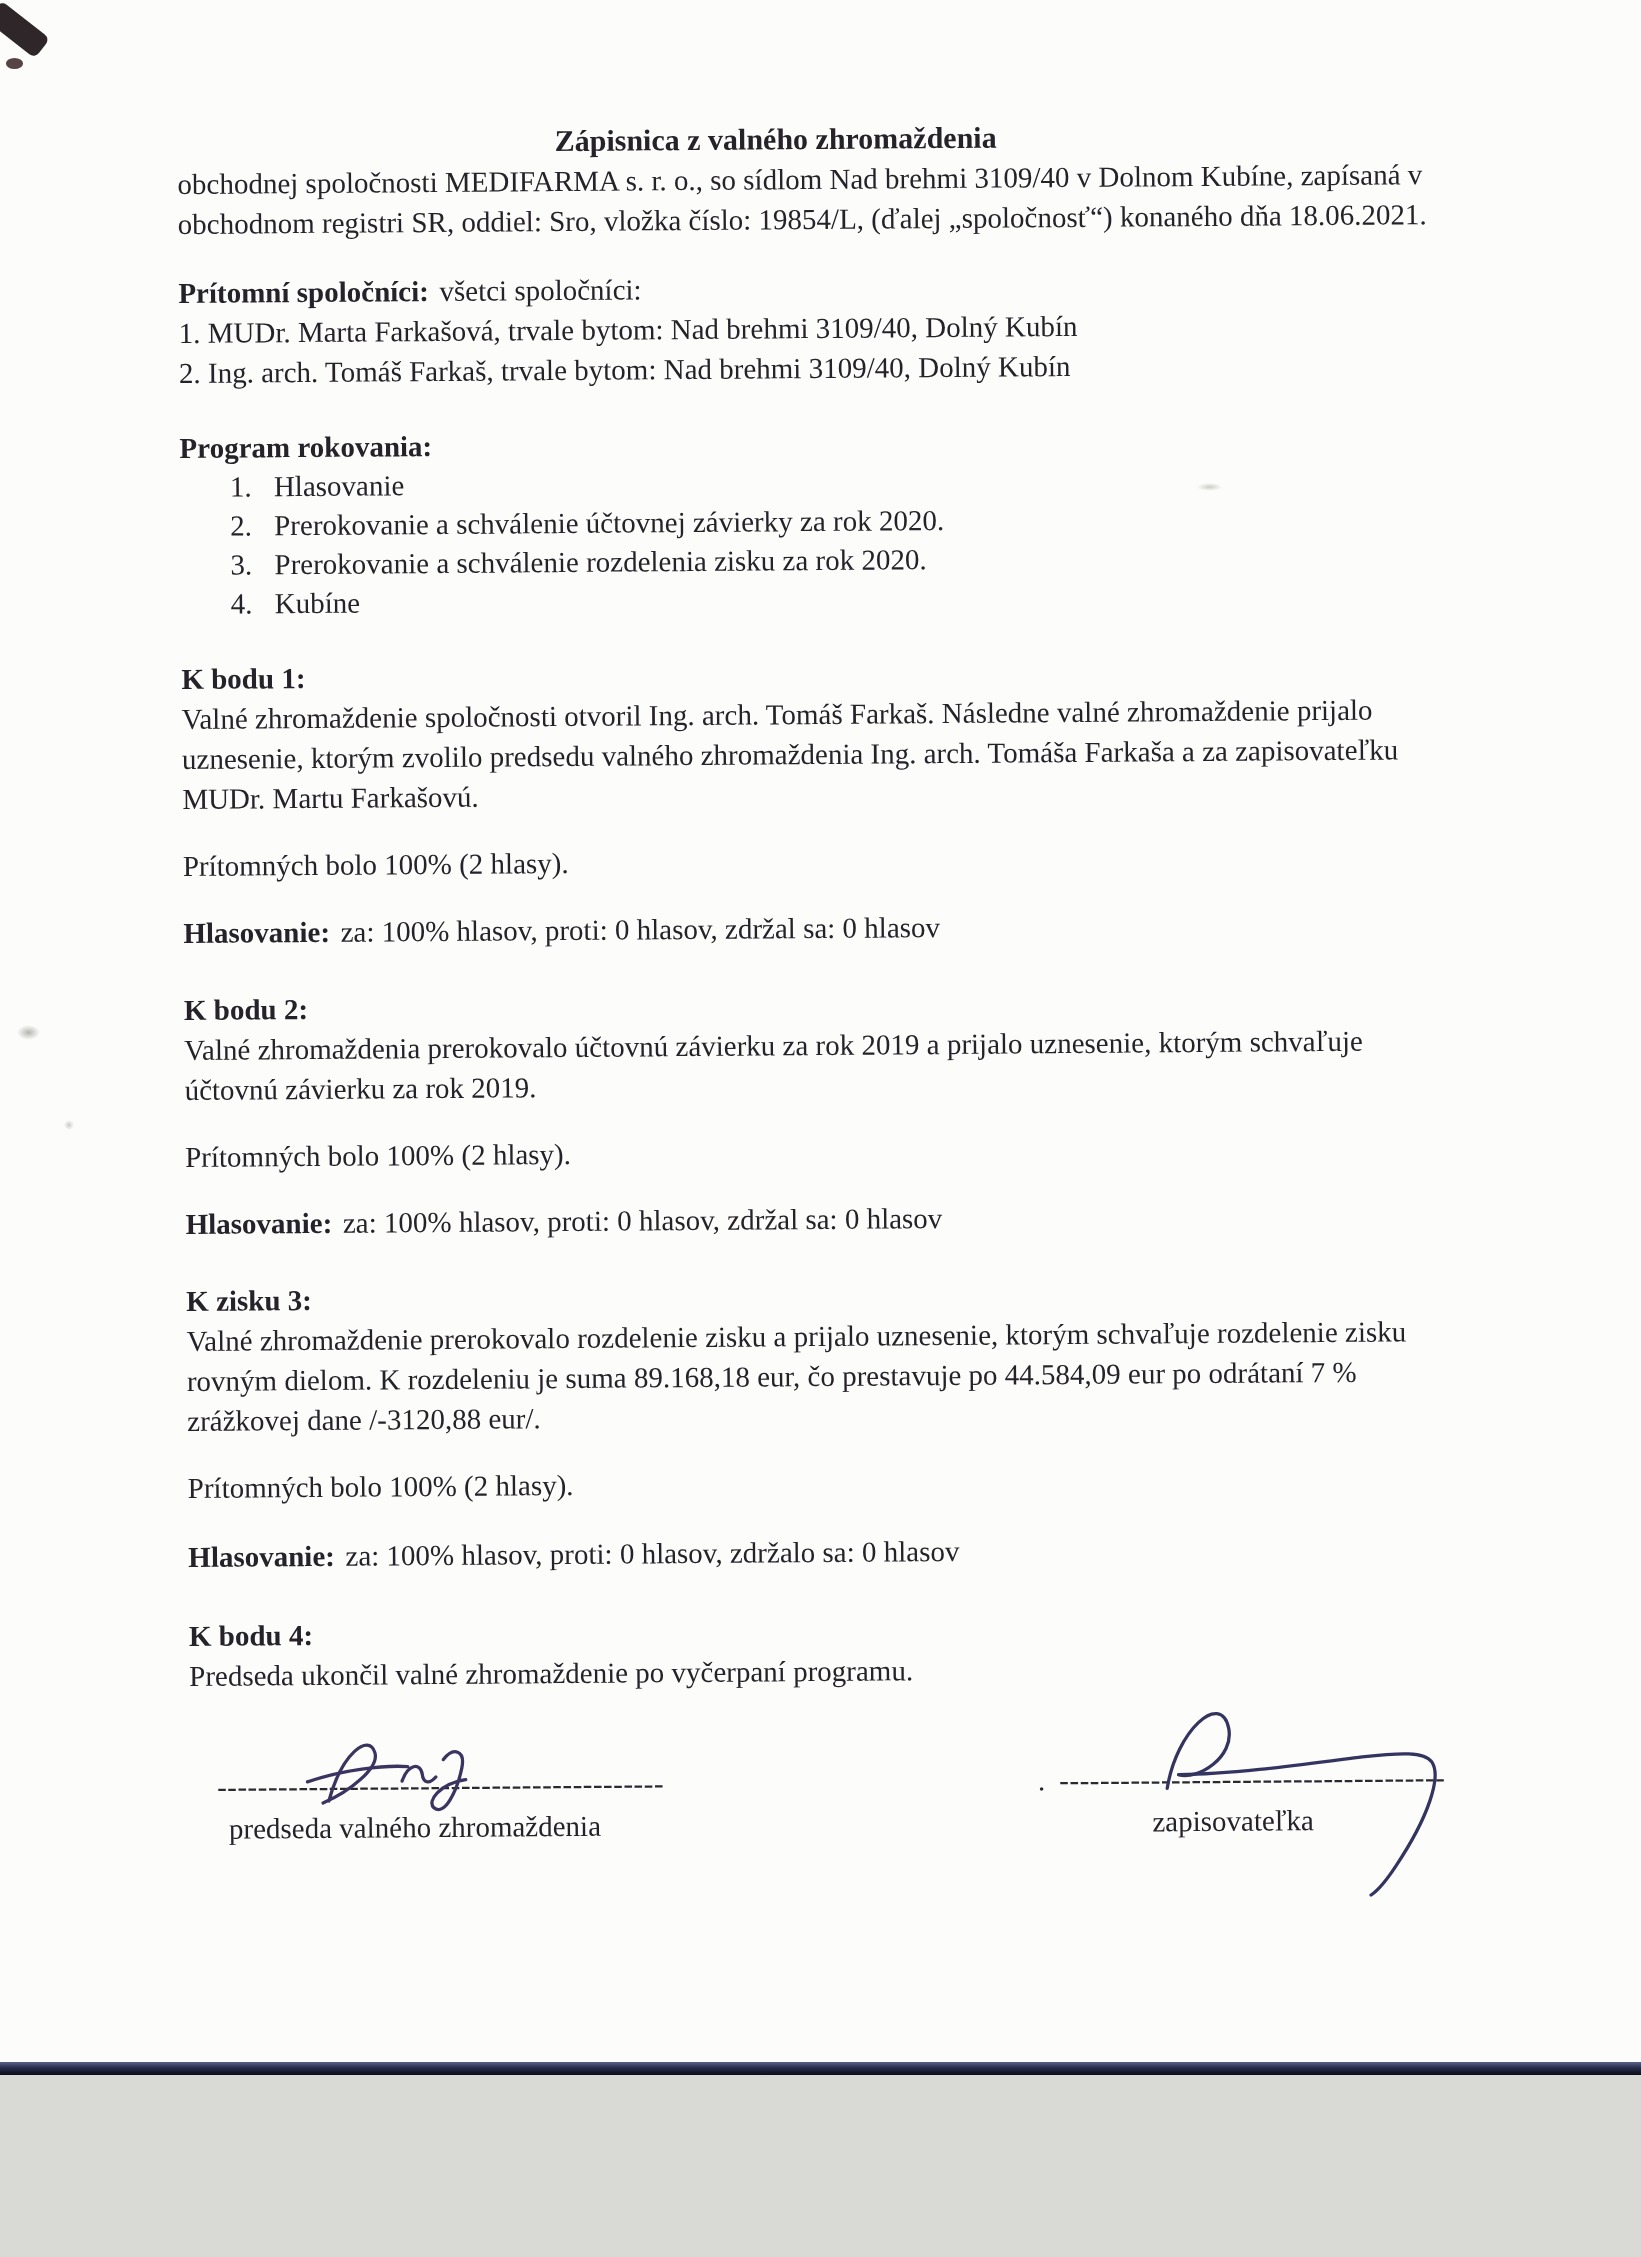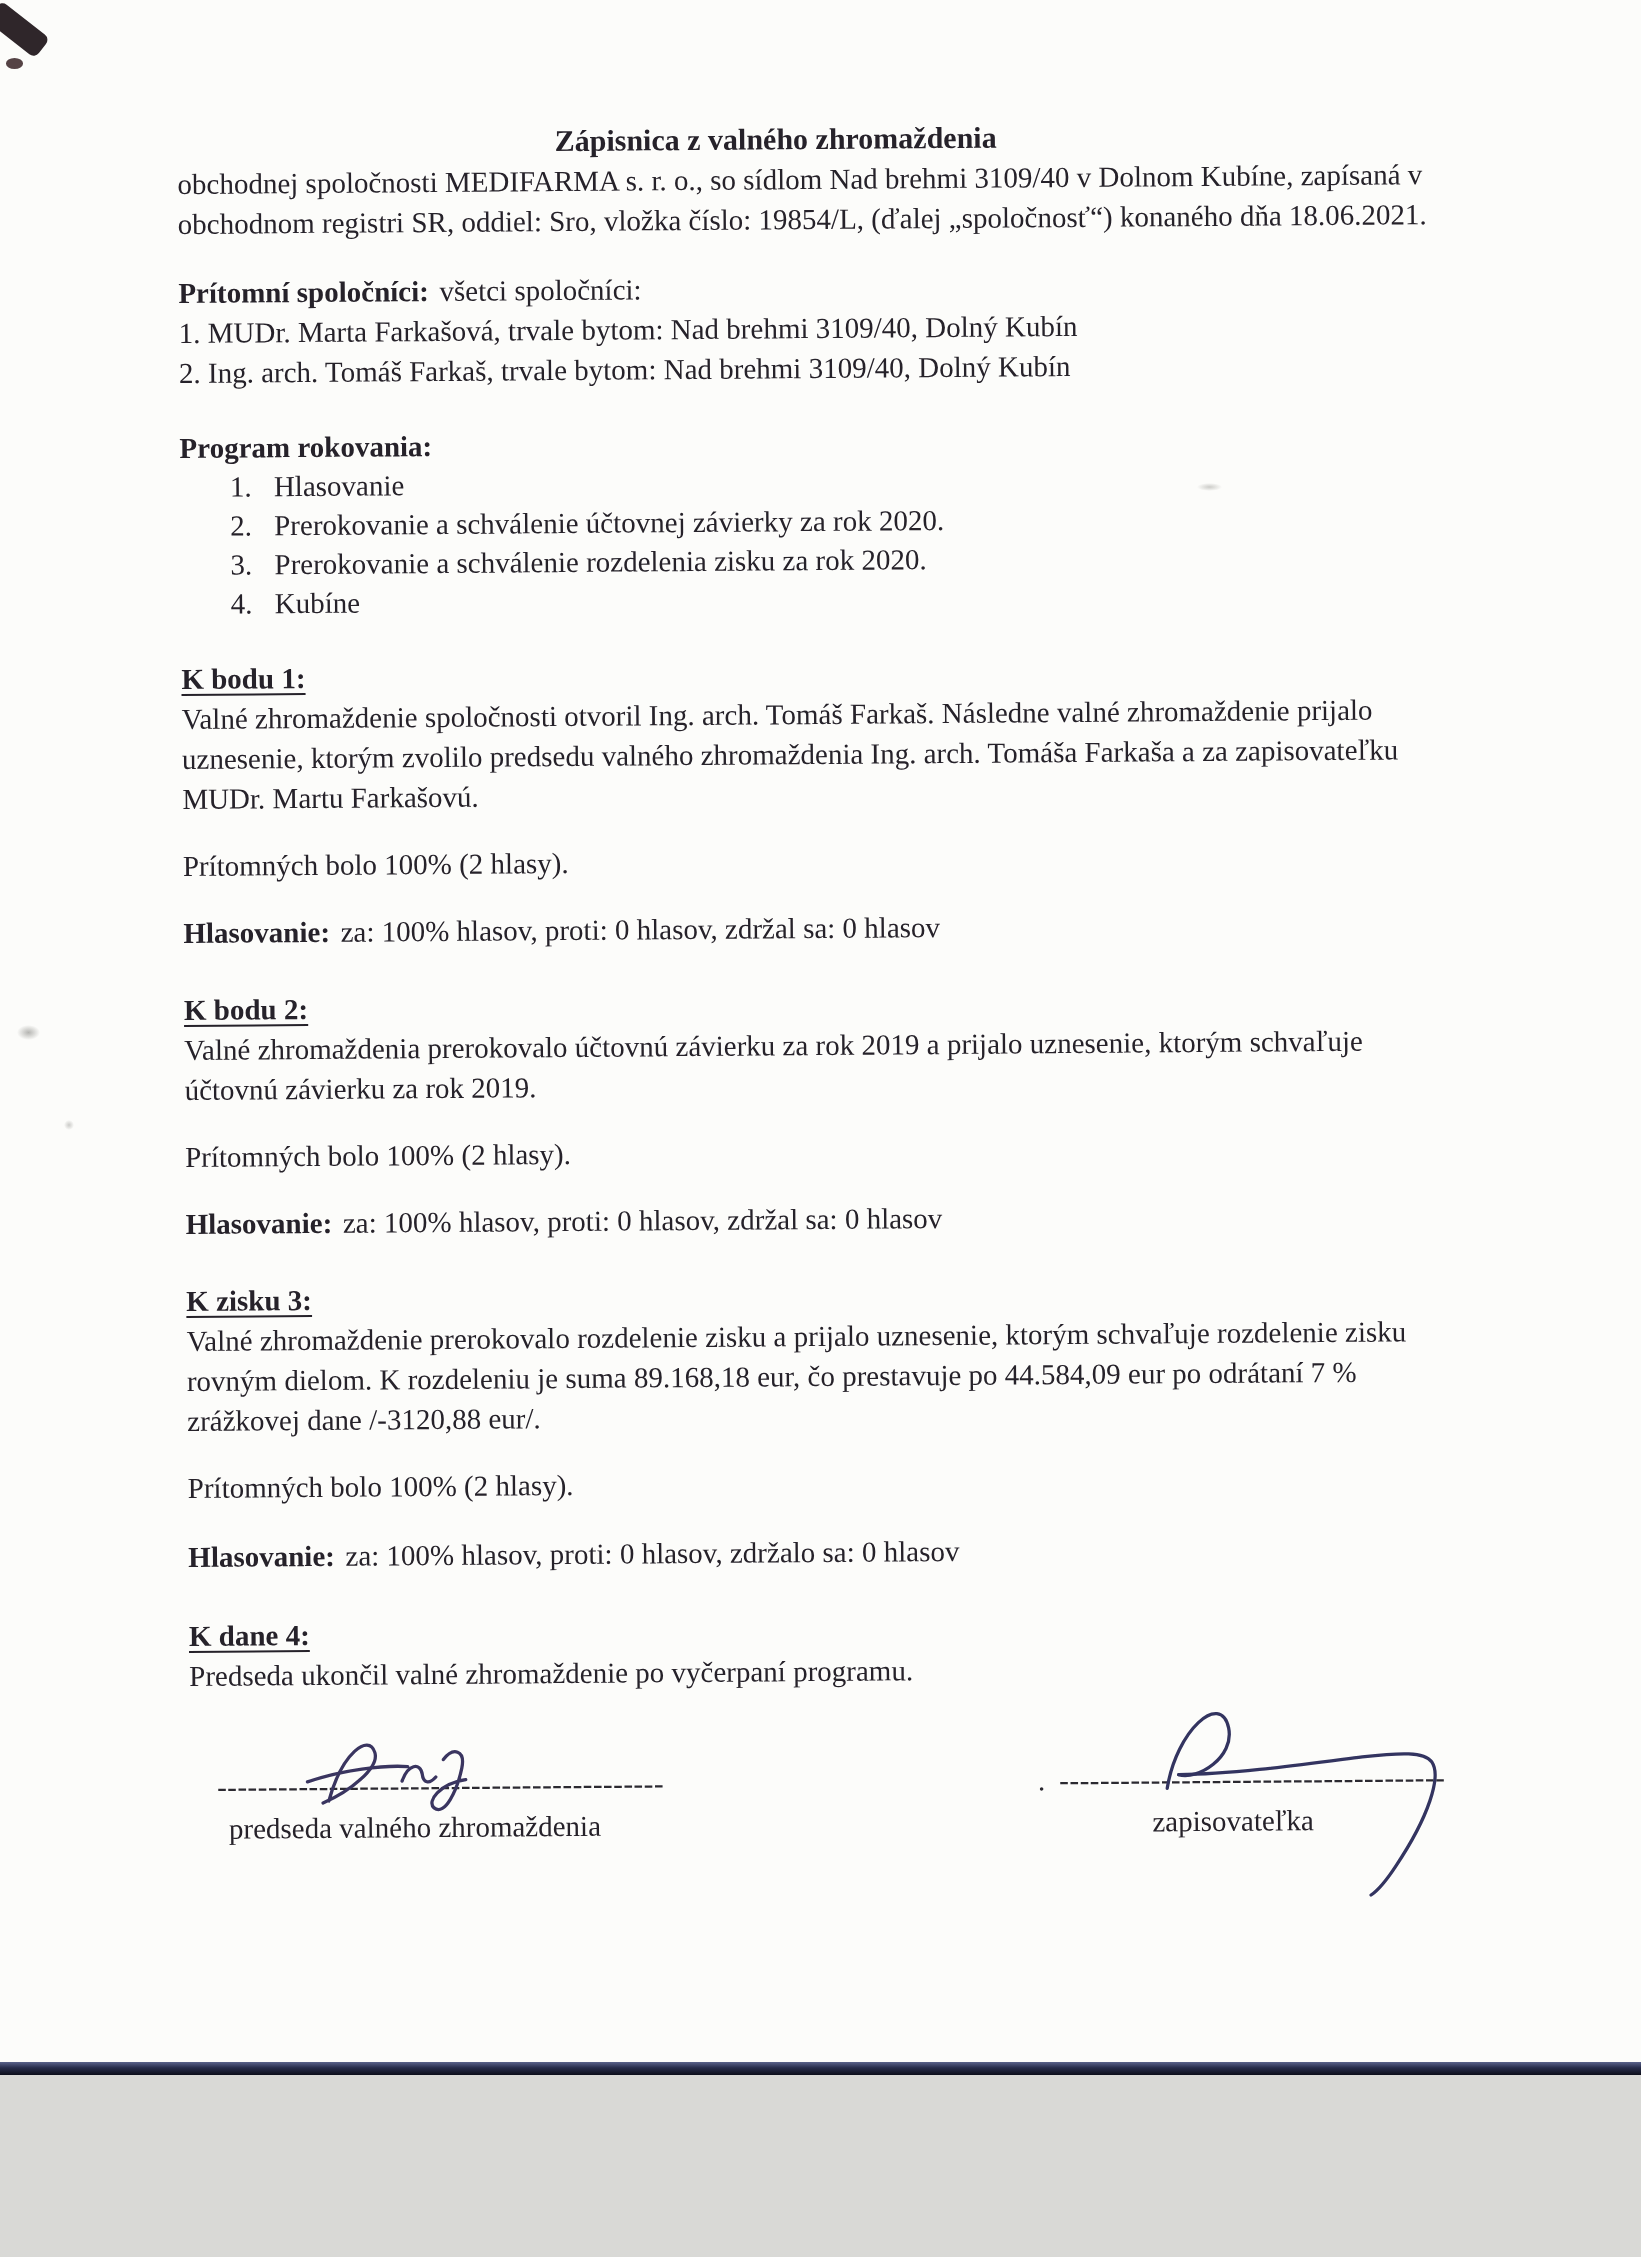--- a/index.html
+++ b/index.html
@@ -28,21 +28,20 @@
   .line { line-height:40px; }
   .b { font-weight:bold; }
   .after-label { margin-left:10.6px; }
   .gap-s  { margin-top:27px; }
   .gap-m  { margin-top:29px; }
   .gap-l  { margin-top:35px; }
   .gap-xl { margin-top:37px; }
   .gap-xxl{ margin-top:39px; }
   .kbodu {
     font-weight:bold;
-    text-decoration:underline;
     text-underline-offset:4.8px;
     line-height:40px;
   }
   .agenda { margin-top:0; }
   .agenda-item { display:flex; padding-left:50px; line-height:39px; }
   .agenda-num { width:44px; flex:none; }
 
   
   .signatures { position:relative; margin-top:75px; height:241px; }
   .sig-block-left  { position:absolute; left:27px;  top:0; }
@@ -157,21 +156,21 @@
     <div class="line gap-xl">
       <span class="kbodu">K zisku 3:</span>
     </div>
     <p class="para">Valné zhromaždenie prerokovalo rozdelenie zisku a prijalo uznesenie, ktorým schvaľuje rozdelenie zisku rovným dielom. K rozdeleniu je suma 89.168,18 eur, čo prestavuje po 44.584,09 eur po odrátaní 7 % zrážkovej dane /-3120,88 eur/.</p>
     <div class="line gap-s">Prítomných bolo 100% (2 hlasy).</div>
     <div class="line gap-m">
       <span class="b">Hlasovanie:</span><span class="after-label">za: 100% hlasov, proti: 0 hlasov, zdržalo sa: 0 hlasov</span>
     </div>
 
     <div class="line gap-xxl">
-      <span class="kbodu">K dane 4:</span>
+      <span class="kbodu">K bodu 4:</span>
     </div>
     <p class="para">Predseda ukončil valné zhromaždenie po vyčerpaní programu.</p>
 
     <div class="signatures">
 
       <div class="sig-block-left">
         <svg class="sig-svg sig-svg-left" width="222" height="111" viewBox="0 0 230 115">
           <g fill="none" stroke="#3a3560" stroke-width="3.4" stroke-linecap="round" stroke-linejoin="round">
             <path d="M38,82 C52,32 80,12 86,32 C91,48 60,72 32,84"></path>
             <path d="M16,62 C52,50 96,45 120,47"></path>

